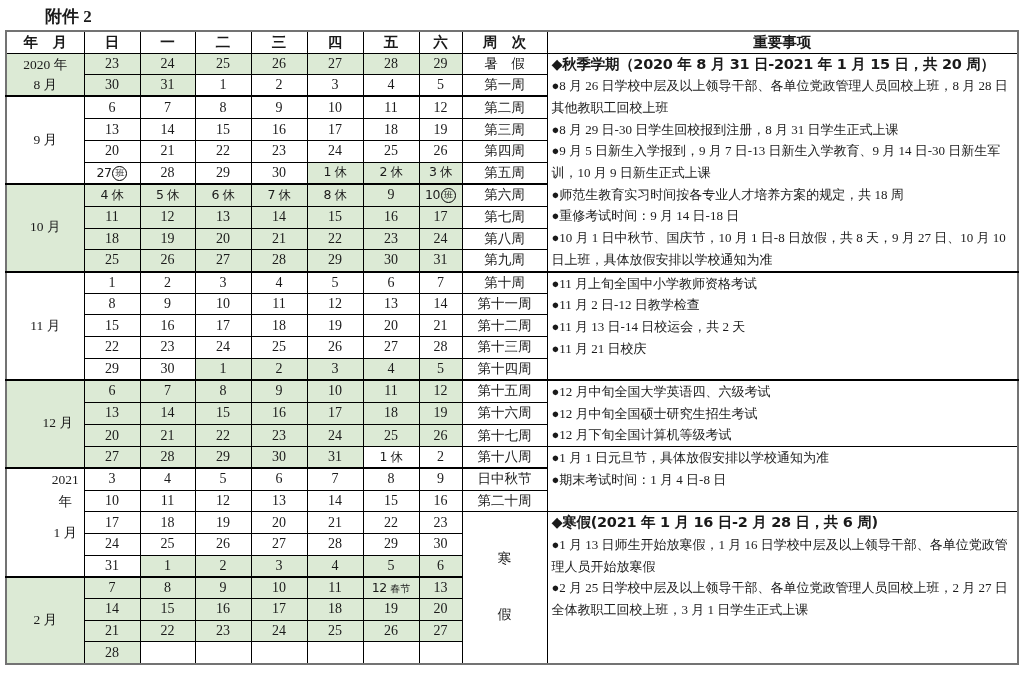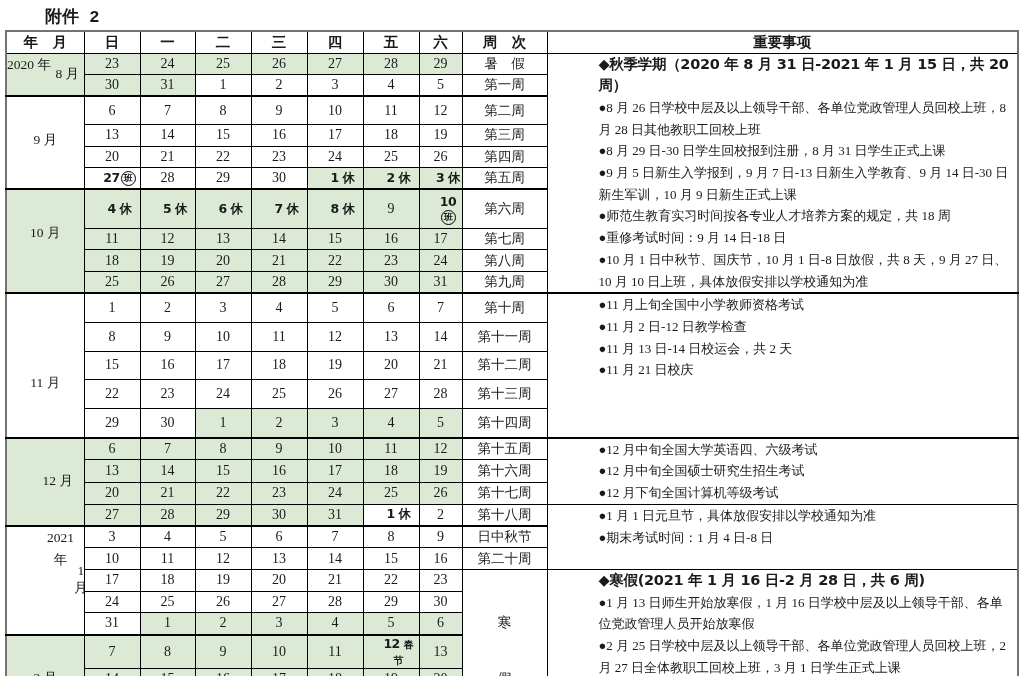--- a/index.html
+++ b/index.html
@@ -1,43 +1,43 @@
 <!DOCTYPE html>
 <html><head>
 <meta charset="utf-8">
 <style>
   html,body{margin:0;padding:0;background:#fff;}
   body{width:1024px;height:676px;position:relative;overflow:hidden;
        font-family:"Liberation Serif",serif;color:#1a1a1a;}
-  .titlebar{position:absolute;top:2px;left:0;width:1024px;height:26px;font-family:Liberation Mono, monospace;}
+  .titlebar{position:absolute;top:2px;left:0;width:1024px;height:26px;}
   .attach{position:absolute;left:45px;top:3px;font-weight:bold;font-size:17px;}
   .title{position:absolute;left:0;top:3px;width:1024px;text-align:center;font-weight:bold;font-size:17px;}
   table.cal{position:absolute;left:5px;top:30px;width:1014px;border-collapse:collapse;
             table-layout:fixed;border:2px solid #737373;}
   .cal tr{height:21.7px;}
   .cal tr.hdr{height:22px;}
   .cal th,.cal td{border:1px solid #000;padding:0;text-align:center;vertical-align:middle;overflow:hidden;}
   .cal th{font-weight:bold;font-size:14.5px;}
   td.day{font-size:14px;}
   td.g{background:#dcead5;}
   td.gt{border-top:2px solid #000;}
-  td.hol{font-family:"DejaVu Sans",sans-serif;font-weight:bold;font-size:12.5px;letter-spacing:-0.5px;padding-left:15px;}
+  td.hol{font-family:"DejaVu Sans",sans-serif;font-weight:normal;font-size:12.5px;letter-spacing:-0.5px;}
   .circ{display:inline-block;width:13px;height:13px;line-height:13px;border:1.2px solid #000;
         border-radius:50%;font-size:9px;letter-spacing:0;margin-left:1px;vertical-align:1px;}
   .fest{font-size:10px;letter-spacing:0;}
   td.month{font-size:13.5px;vertical-align:top;}
-  .mwrap{display:flex;flex-direction:row;}
+  .mwrap{display:flex;flex-direction:column;}
   .mwrap.single{justify-content:center;}
   .ml1{height:21.7px;line-height:21.7px;}
   .ml2{flex:1;display:flex;align-items:center;justify-content:center;}
   .mwrap.single .ml2{flex:1;}
   td.week{font-size:13.5px;}
   .wwrap{display:flex;flex-direction:column;justify-content:space-evenly;align-items:center;font-size:14px;}
   td.notes{text-align:left;vertical-align:top;padding:0 5px 0 4px;font-size:13px;}
-  .it{line-height:21.7px;margin-left:47px;}
+  .it{line-height:21.7px;}
   .it.b{font-family:"DejaVu Sans",sans-serif;font-weight:bold;font-size:14.5px;letter-spacing:-0.3px;}
 </style>
 </head>
 <body>
 
 <div class="titlebar">
   <div class="attach">附件 2</div>
 </div>
 
 <table class="cal">
@@ -186,21 +186,21 @@
         <td class="day g">26</td>
         <td class="day g">27</td>
         <td class="day g">28</td>
         <td class="day g">29</td>
         <td class="day g">30</td>
         <td class="day g">31</td>
         <td class="week">第九周</td>
       </tr>
       <tr>
         <td class="month gt" rowspan="5">
-          <div class="mwrap single" style="height: 106.5px; margin-top: 36px;">
+          <div class="mwrap single" style="height: 106.5px;">
             <div class="ml2">11 月</div>
           </div>
         </td>
         <td class="day gt">1</td>
         <td class="day gt">2</td>
         <td class="day gt">3</td>
         <td class="day gt">4</td>
         <td class="day gt">5</td>
         <td class="day gt">6</td>
         <td class="day gt">7</td>

